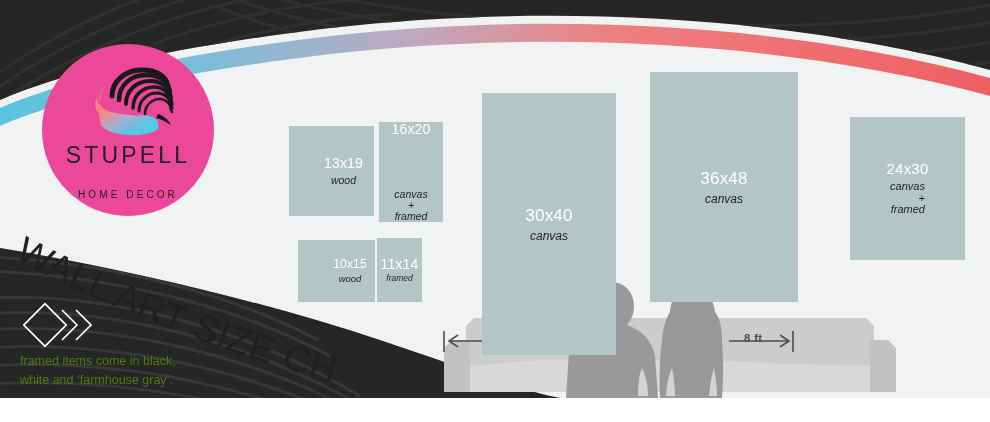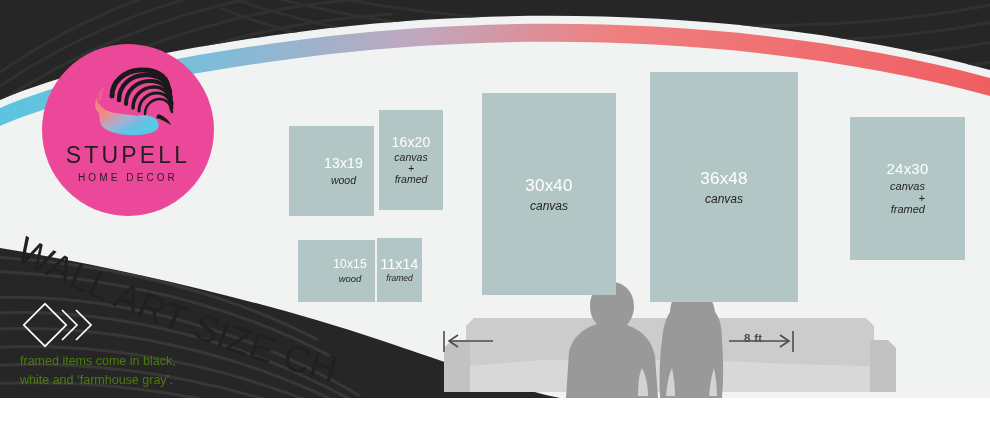--- a/index.html
+++ b/index.html
@@ -36,33 +36,33 @@
     color:#231f20;
     white-space:pre-line;
     line-height:1.05;
     font-style:italic;
   }
   
   #f-13x19{left:289px;top:126px;width:61px;height:90px;padding-left:24px;}
   #f-13x19 .size{font-size:14px;}
   #f-13x19 .kind{font-size:10.5px;margin-top:3px;}
 
-  #f-16x20{left:379px;top:110px;width:64px;height:100px;}
+  #f-16x20{left:379px;top:122px;width:64px;height:100px;justify-content:space-between;}
   #f-16x20 .size{font-size:14px;}
   #f-16x20 .kind{font-size:10.5px;margin-top:2px;}
 
   #f-10x15{left:298px;top:240px;width:50px;height:62px;padding-left:27px;}
   #f-10x15 .size{font-size:12px;}
   #f-10x15 .kind{font-size:9.5px;margin-top:2px;}
 
   #f-11x14{left:377px;top:238px;width:45px;height:64px;}
   #f-11x14 .size{font-size:14px;}
   #f-11x14 .kind{font-size:8.5px;margin-top:2px;}
 
-  #f-30x40{left:482px;top:93px;width:134px;height:202px;}
+  #f-30x40{left:482px;top:93px;width:134px;height:262px;}
   #f-30x40 .size{font-size:17px;}
   #f-30x40 .kind{font-size:12px;margin-top:5px;}
 
   #f-36x48{left:650px;top:72px;width:148px;height:230px;}
   #f-36x48 .size{font-size:17px;}
   #f-36x48 .kind{font-size:12px;margin-top:5px;}
 
   #f-24x30{left:850px;top:117px;width:115px;height:143px;text-align:right;}
   #f-24x30 .size{font-size:15px;}
   #f-24x30 .kind{font-size:11px;margin-top:3px;}
@@ -75,21 +75,21 @@
     display:flex;flex-direction:column;
     align-items:center;justify-content:flex-start;
   }
   #logo-mark{margin-top:18px;}
   #logo-wordmark{
     margin-top:2px;
     font-size:23px;letter-spacing:3.2px;
     color:#231f20;font-weight:400;
   }
   #logo-subwordmark{
-    margin-top:3px;
+    margin-top:20px;
     font-size:10px;letter-spacing:3.1px;
     color:#231f20;font-weight:400;
   }
 
   
   #note-text{
     position:absolute;left:20px;top:352px;width:240px;
     color:#4d7c0f;font-size:12.5px;line-height:1.5;
     white-space:pre-line;
   }

